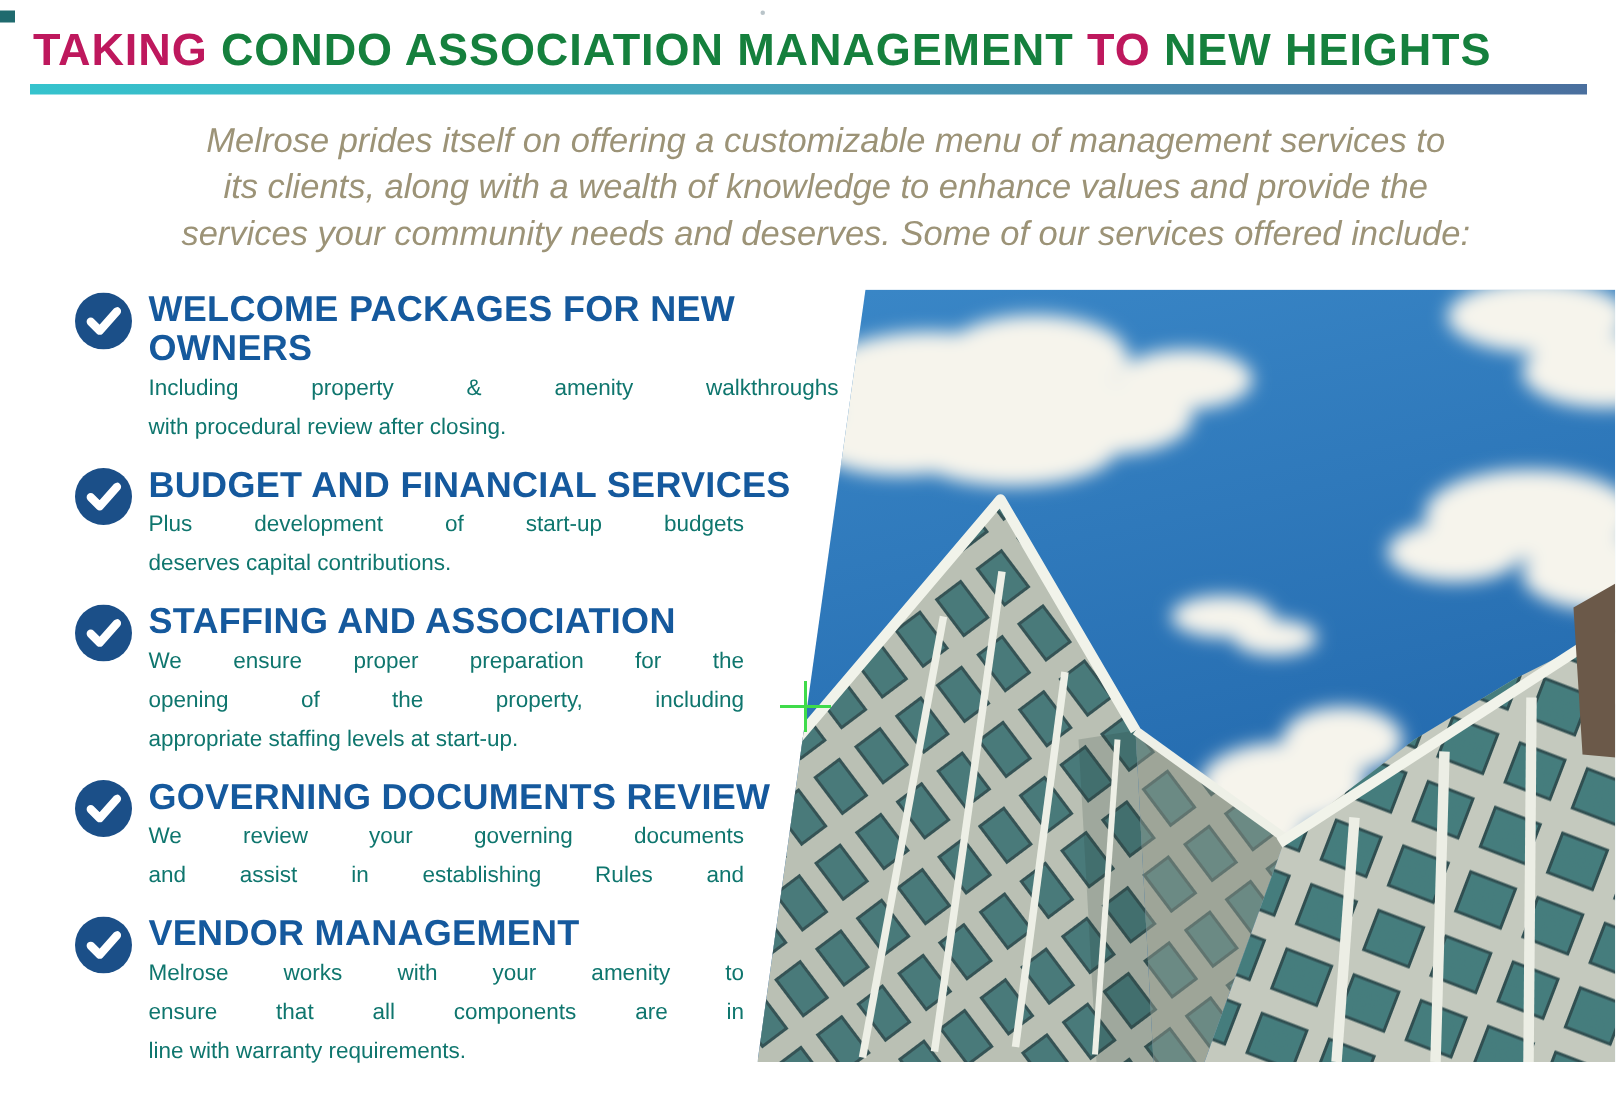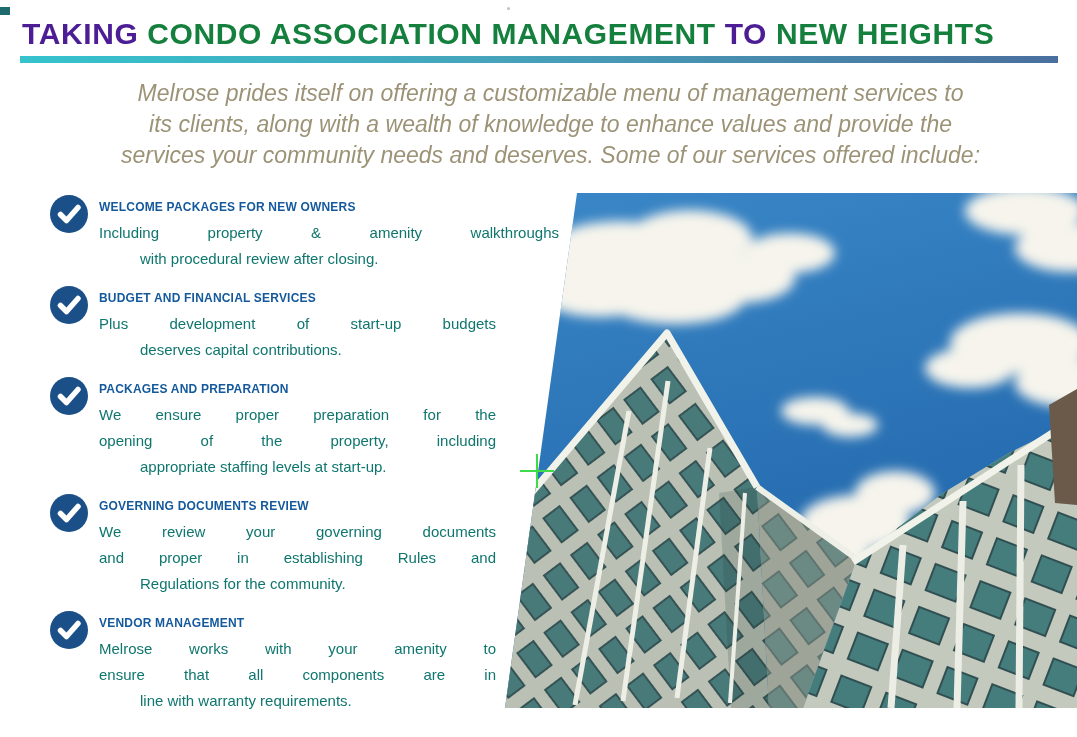--- a/index.html
+++ b/index.html
@@ -8,42 +8,42 @@
     overflow:hidden;font-family:"Liberation Sans", sans-serif;
   }
   
   .corner-mark{position:absolute;left:0;top:7px;width:10px;height:8px;background:#1f6a6e;}
   .top-dot{position:absolute;left:507px;top:7px;width:3px;height:3px;background:#b9c4c9;border-radius:50%;}
   
   .hdr{
     position:absolute;left:22px;top:17px;width:1040px;
     font-size:30px;font-weight:bold;letter-spacing:0.6px;line-height:34px;white-space:nowrap;
   }
-  .hdr .tan{color:#4c1d95;text-align:center;}
+  .hdr .tan{color:#be185d;text-align:center;}
   .hdr .blue{color:#15803d;}
   .rule{
     position:absolute;left:20px;top:56px;width:1038px;height:7px;
     background:linear-gradient(90deg,#35c3cd 0%,#45a4bb 45%,#4a6f9e 100%);
   }
   
   .intro{
     position:absolute;left:0;top:78px;width:1077px;text-align:center;
     font-style:italic;font-size:23px;line-height:31px;color:#9c9377;font-weight:500;padding-left:12px;
   }
   
   .services{position:absolute;left:50px;top:194px;width:530px;}
   .svc{display:flex;gap:11px;margin-bottom:13px;}
   .bullet{flex:0 0 38px;width:38px;height:38px;margin-top:1px;}
   .svc-title{
-    font-size:12px;font-weight:bold;color:#15599d;letter-spacing:0.2px;line-height:26px;
+    font-size:24px;font-weight:bold;color:#15599d;letter-spacing:0.2px;line-height:26px;
   }
   .desc{width:397px;font-size:15px;color:#0f766e;line-height:26px;}
   .svc:first-child .desc{width:460px;}
   .jline{text-align:justify;text-align-last:justify;}
-  .lline{text-align:left;margin-left:41px;}
+  .lline{text-align:left;}
   
   .photo{position:absolute;left:505px;top:193px;}
   
   .ch-h{position:absolute;left:520px;top:470px;width:34px;height:2px;background:#3fdb4a;}
   .ch-v{position:absolute;left:536px;top:454px;width:2px;height:34px;background:#3fdb4a;}
 </style>
 </head>
 <body>
 
 <div class="page">
@@ -168,40 +168,39 @@
         </div>
       </div>
     </div>
 
     <div class="svc">
       <svg class="bullet" viewBox="0 0 38 38">
         <circle cx="19" cy="19" r="19" fill="#1b4f88"></circle>
         <path d="M10.5 19.5 L16.5 25.5 L28 12.5" fill="none" stroke="#ffffff" stroke-width="5.5" stroke-linecap="round" stroke-linejoin="round"></path>
       </svg>
       <div>
-        <div class="svc-title">PACKAGES AND PREPARATION</div>
+        <div class="svc-title">STAFFING AND ASSOCIATION</div>
         <div class="desc">
           <div class="jline">We ensure proper preparation for the</div>
           <div class="jline">opening of the property, including</div>
           <div class="lline">appropriate staffing levels at start-up.</div>
         </div>
       </div>
     </div>
 
     <div class="svc">
       <svg class="bullet" viewBox="0 0 38 38">
         <circle cx="19" cy="19" r="19" fill="#1b4f88"></circle>
         <path d="M10.5 19.5 L16.5 25.5 L28 12.5" fill="none" stroke="#ffffff" stroke-width="5.5" stroke-linecap="round" stroke-linejoin="round"></path>
       </svg>
       <div>
         <div class="svc-title">GOVERNING DOCUMENTS REVIEW</div>
         <div class="desc">
           <div class="jline">We review your governing documents</div>
-          <div class="jline">and proper in establishing Rules and</div>
-          <div class="lline">Regulations for the community.</div>
+          <div class="jline">and assist in establishing Rules and</div>
         </div>
       </div>
     </div>
 
     <div class="svc">
       <svg class="bullet" viewBox="0 0 38 38">
         <circle cx="19" cy="19" r="19" fill="#1b4f88"></circle>
         <path d="M10.5 19.5 L16.5 25.5 L28 12.5" fill="none" stroke="#ffffff" stroke-width="5.5" stroke-linecap="round" stroke-linejoin="round"></path>
       </svg>
       <div>

